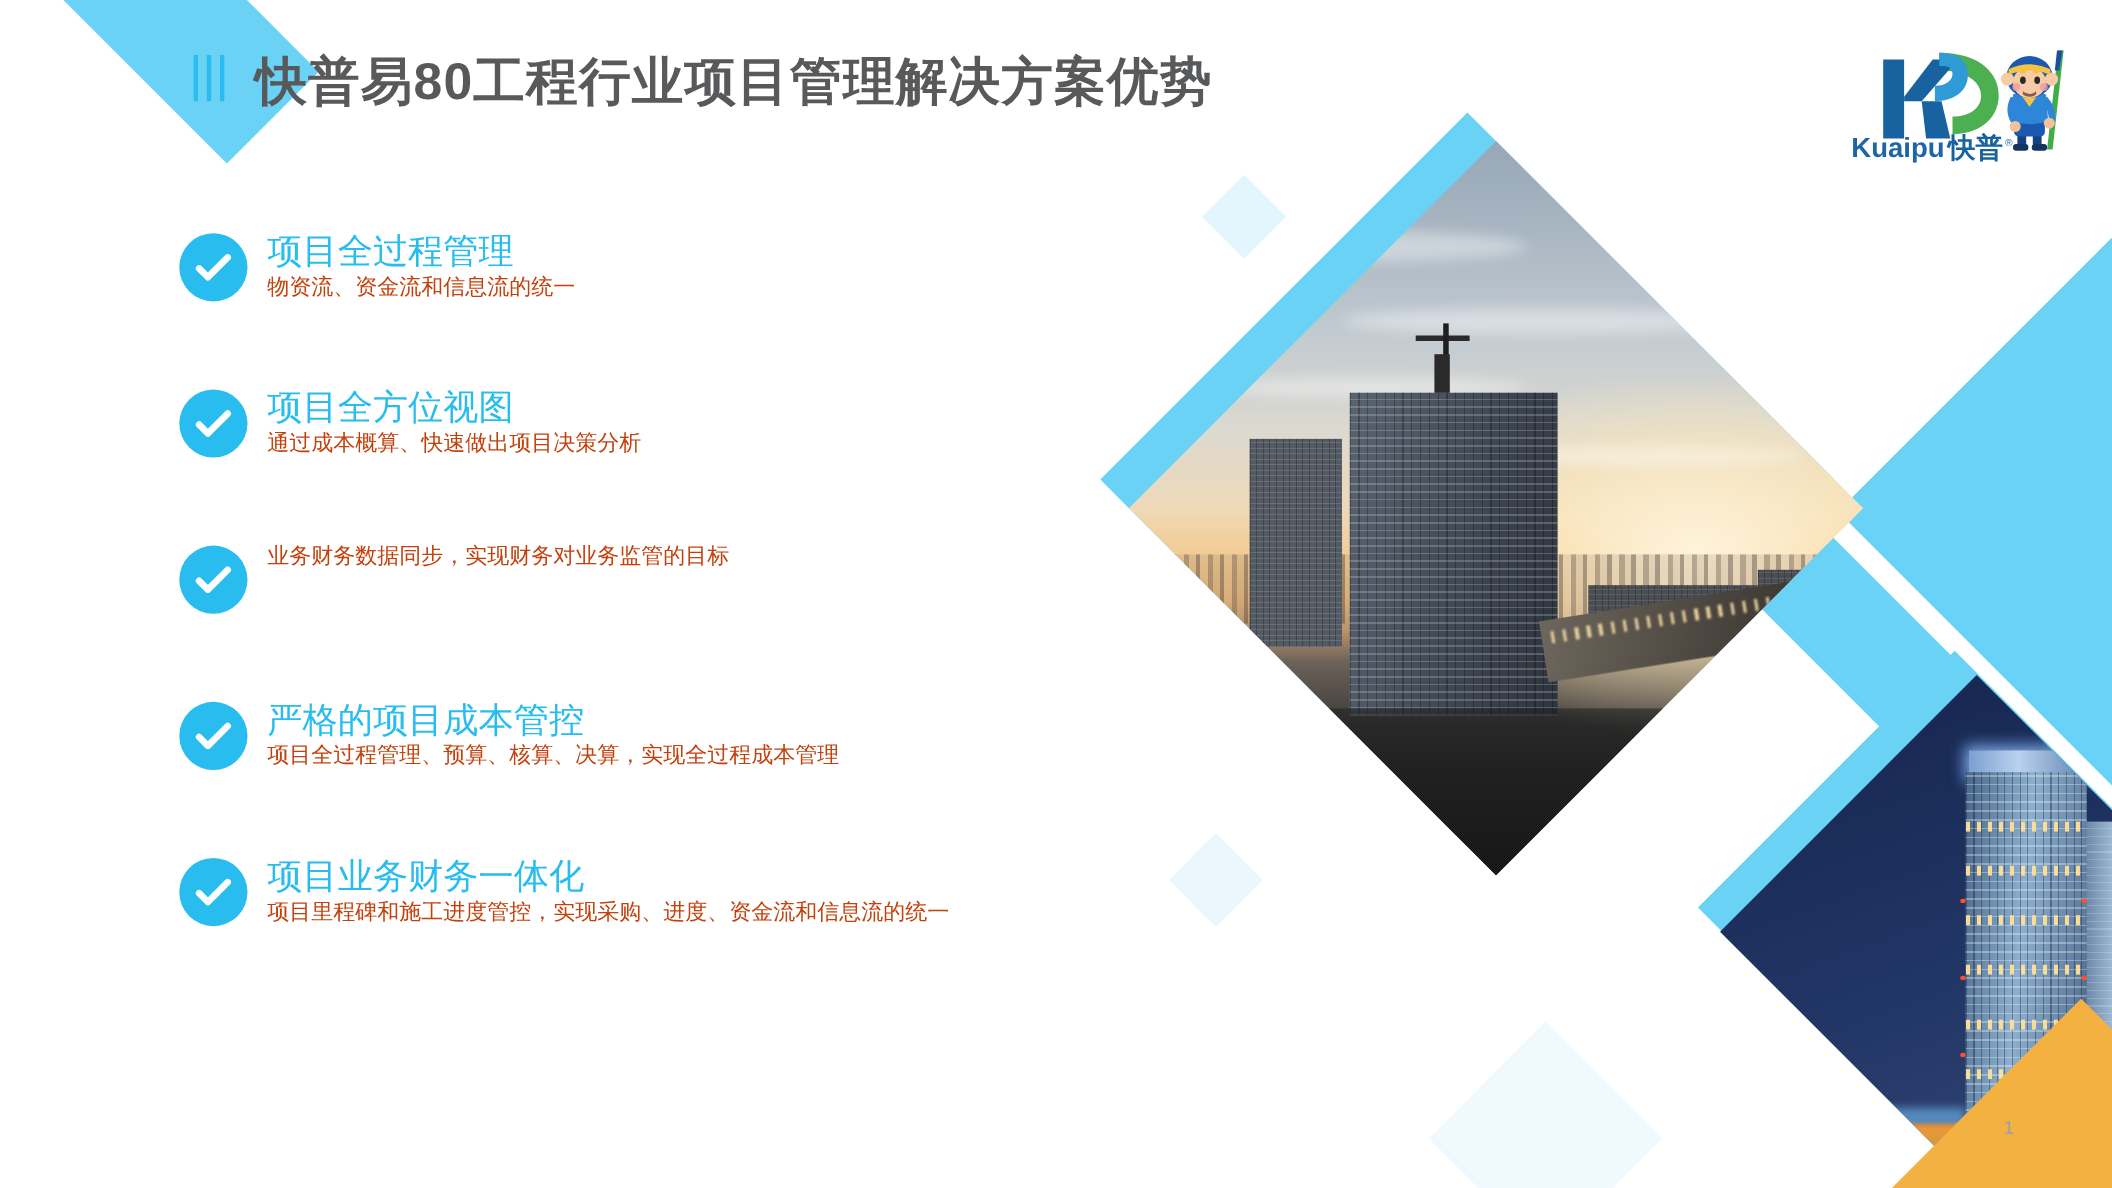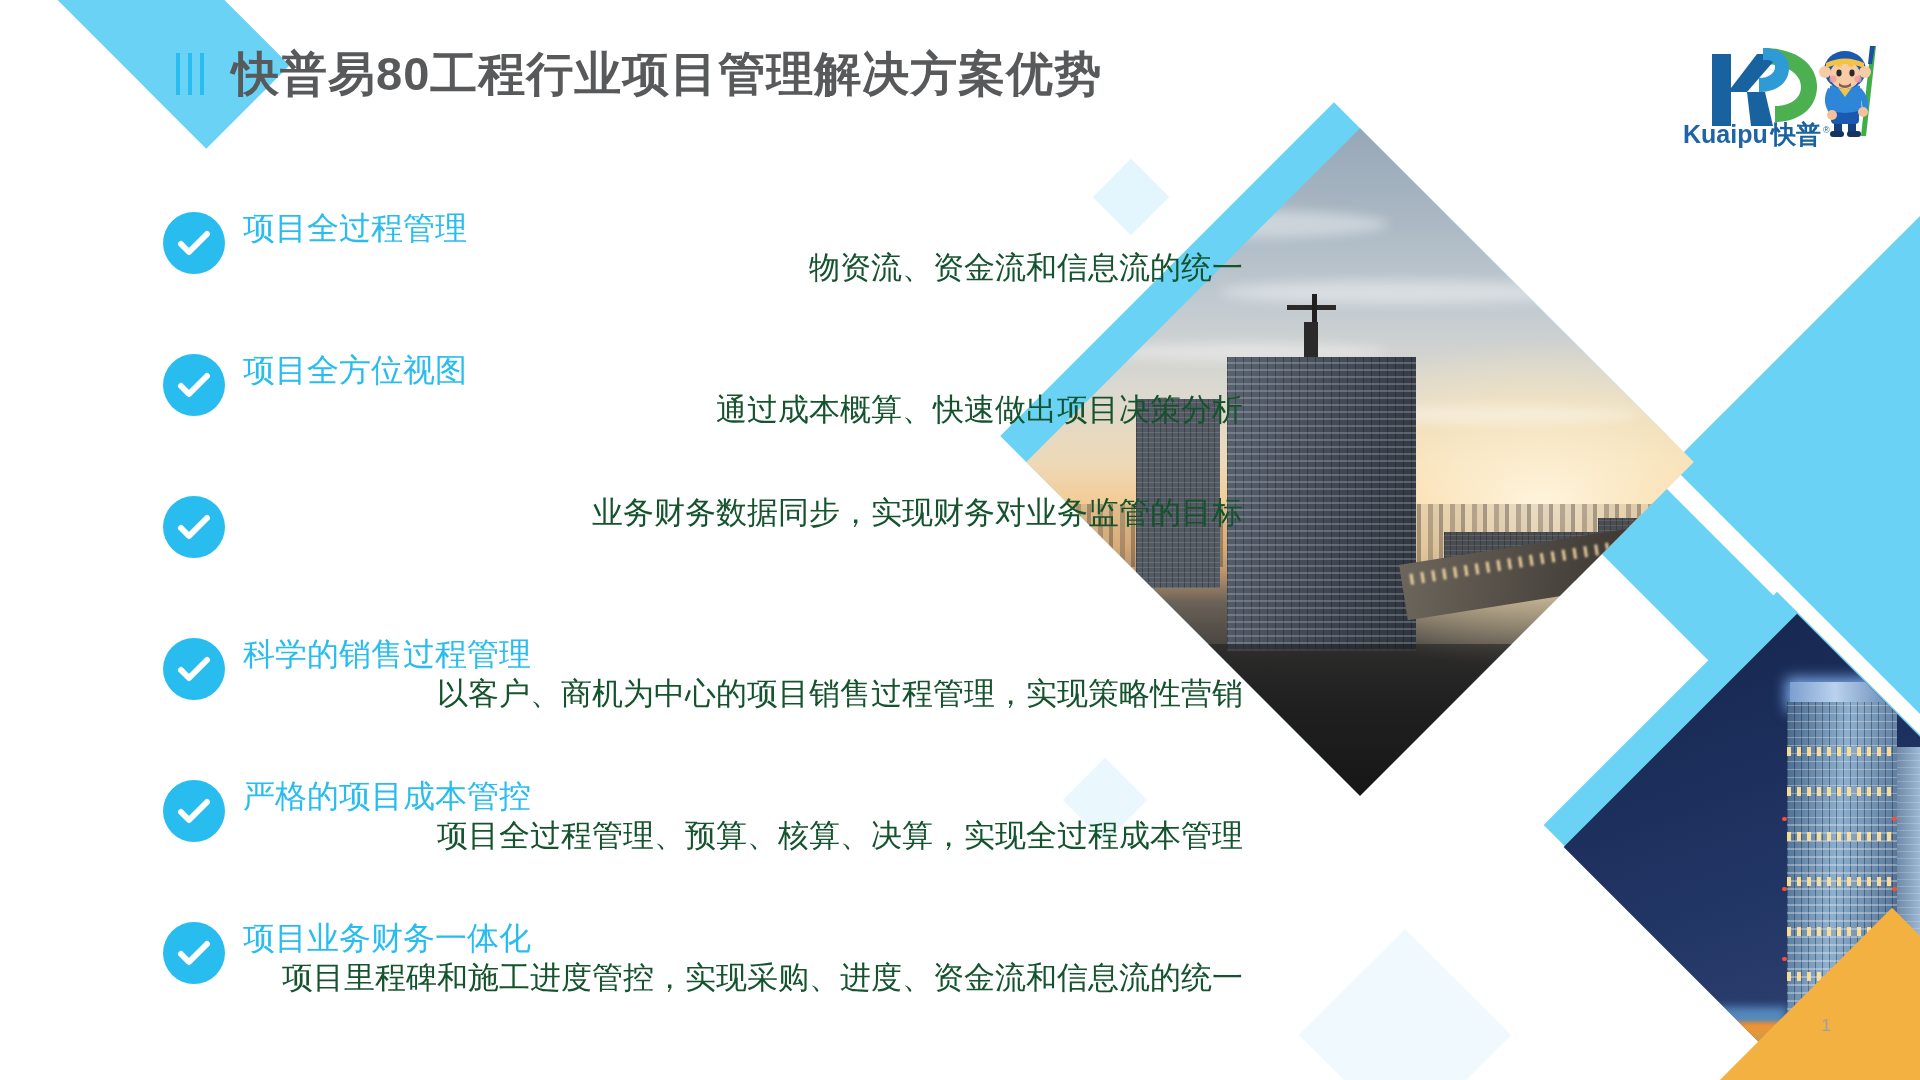--- a/index.html
+++ b/index.html
@@ -31,21 +31,20 @@
     transform: rotate(45deg);
     transform-origin: center;
   }
 
   
   .title-row {
     position: absolute;
     left: 128px;
     top: 50px;
     display: flex;
-    align-items: center;
     gap: 28px;
     padding-left: 48px;
   }
   .title-bars {
     display: flex;
     gap: 8px;
     align-items: center;
     height: 42px;
   }
   .title-bars i {
@@ -102,26 +101,25 @@
   .check svg { display: block; width: 40px; height: 40px; }
 
   .b-head {
     font-size: 32px;
     font-weight: normal;
     color: #29BDEF;
     line-height: 1.18;
     white-space: nowrap;
   }
   .b-sub {
-    font-size: 31px;
-    color: #14532d;
+    font-size: 20px;
+    color: #c2410c;
     line-height: 1.25;
     white-space: nowrap;
     margin-top: 1px;
-    text-align: right;
   }
 
   
   .pdiamond {
     position: absolute;
     background: #E3F6FD;
     transform: rotate(45deg);
   }
   .pd1 { left: 1104px; top: 170px; width: 54px;  height: 54px; }
   .pd2 { left: 1232px; top: 200px; width: 82px;  height: 82px; }
@@ -577,29 +575,20 @@
 
     <div class="bullet">
       <span class="check">
         <svg viewBox="0 0 40 40">
             <path d="M7 21 L15 29 L33 11" fill="none" stroke="#ffffff" stroke-width="6" stroke-linecap="round" stroke-linejoin="round"></path>
           </svg>
       </span>
       <div class="b-sub">业务财务数据同步，实现财务对业务监管的目标</div>
     </div>
 
-    <div class="bullet">
-      <span class="check">
-        <svg viewBox="0 0 40 40">
-            <path d="M7 21 L15 29 L33 11" fill="none" stroke="#ffffff" stroke-width="6" stroke-linecap="round" stroke-linejoin="round"></path>
-          </svg>
-      </span>
-      <div class="b-head">科学的销售过程管理</div>
-      <div class="b-sub">以客户、商机为中心的项目销售过程管理，实现策略性营销</div>
-    </div>
 
     <div class="bullet">
       <span class="check">
         <svg viewBox="0 0 40 40">
             <path d="M7 21 L15 29 L33 11" fill="none" stroke="#ffffff" stroke-width="6" stroke-linecap="round" stroke-linejoin="round"></path>
           </svg>
       </span>
       <div class="b-head">严格的项目成本管控</div>
       <div class="b-sub">项目全过程管理、预算、核算、决算，实现全过程成本管理</div>
     </div>

